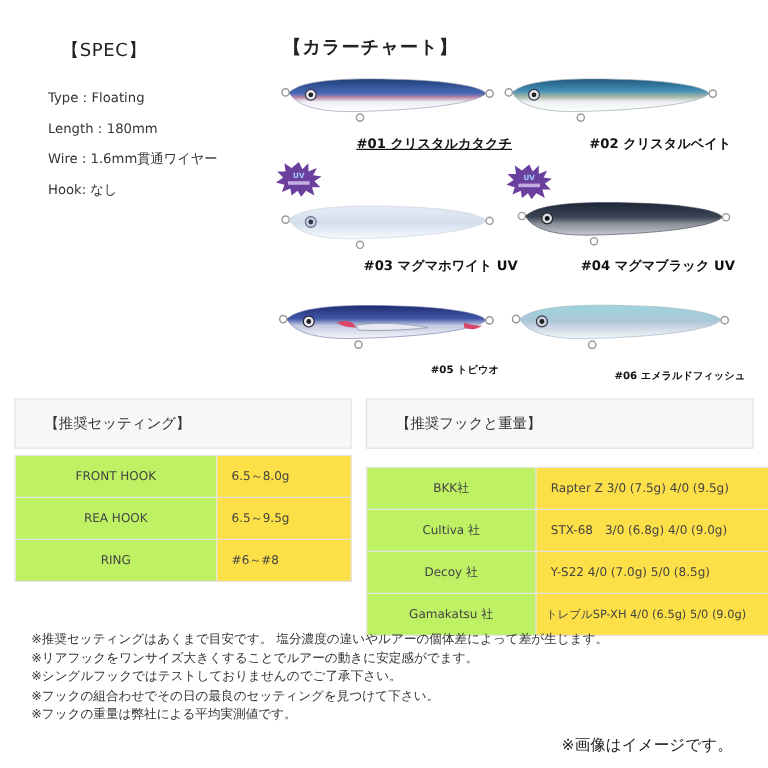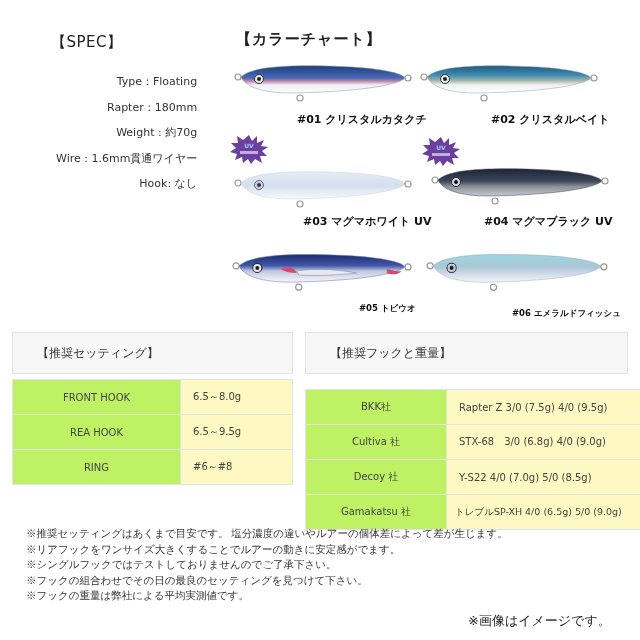--- a/index.html
+++ b/index.html
@@ -1,48 +1,47 @@
 <!DOCTYPE html>
 <html><head>
 <meta charset="utf-8">
 <style>
   * { box-sizing: border-box; margin: 0; padding: 0; }
   html, body { width: 640px; height: 640px; background: #ffffff; overflow: hidden; }
   body { position: relative; font-family: "DejaVu Sans", "Liberation Sans", sans-serif; color: #333; }
 
   .spec-title { position: absolute; left: 51px; top: 33px; font-size: 15px; font-weight: normal; color: #222; letter-spacing: 0.5px; }
-  .spec-list { position: absolute; left: 56px; top: 74px; text-align: right; }
+  .spec-list { position: absolute; left: 40px; top: 74px; }
   .spec-item { font-size: 11px; color: #333; height: 25.5px; line-height: 16px; white-space: nowrap; }
 
   .chart-title { position: absolute; left: 236px; top: 30px; font-size: 15px; font-weight: bold; color: #222; letter-spacing: 1px; }
 
   .lure { position: absolute; }
   .lure svg { display: block; }
   .lure-label { position: absolute; font-weight: bold; color: #111; white-space: nowrap; }
 
   .badge { position: absolute; width: 40px; height: 30px; }
 
   .panel-head { position: absolute; height: 42px; background: #f7f7f7; border: 1px solid #e3e3e3; font-size: 12px; color: #333; line-height: 40px; }
   .tbl { position: absolute; border-collapse: collapse; font-size: 10px; color: #444; }
   .tbl td { border: 1px solid #e3e3e3; height: 35px; vertical-align: middle; }
   .tbl td.k { background: #bef264; text-align: center; }
-  .tbl td.v { background: #fef9c3; padding-left: 12px; }
+  .tbl td.v { background: #fde047; padding-left: 12px; }
 
   .notes { position: absolute; left: 26px; top: 526px; font-size: 10.5px; color: #333; line-height: 15.5px; }
-  .note-line { white-space: nowrap; font-family: Liberation Serif, serif; }
+  .note-line { white-space: nowrap; }
   .image-note { position: absolute; left: 468px; top: 612px; font-size: 13px; color: #222; white-space: nowrap; }
 </style>
 </head>
 <body>
 
 <div class="spec-title">【SPEC】</div>
 <div class="spec-list">
   <div class="spec-item">Type：Floating</div>
-  <div class="spec-item">Rapter：180mm</div>
-  <div class="spec-item">Weight : 約70g</div>
+  <div class="spec-item">Length：180mm</div>
   <div class="spec-item">Wire : 1.6mm貫通ワイヤー</div>
   <div class="spec-item">Hook: なし</div>
 </div>
 
 <div class="chart-title">【カラーチャート】</div>
 
 <svg width="0" height="0" style="position:absolute">
   <defs>
     <linearGradient id="g1" x1="0" y1="0" x2="0" y2="1">
       <stop offset="0" stop-color="#1d3f78"></stop>
@@ -87,21 +86,21 @@
 <div class="lure" style="left:232px; top:62px;">
   <svg width="180" height="44" viewBox="0 0 180 44">
     <circle cx="6" cy="15" r="3" fill="none" stroke="#999" stroke-width="1.2"></circle>
     <path d="M9 15 C20 4, 60 2, 120 5 C150 7, 170 11, 173 16 C165 24, 120 30, 60 31 C30 31, 14 25, 9 15 Z" fill="url(#g1)" stroke="#8a8fa8" stroke-width="0.5"></path>
     <circle cx="176" cy="16" r="3" fill="none" stroke="#999" stroke-width="1.2"></circle>
     <circle cx="27" cy="17" r="4.5" fill="#e8e8ee" stroke="#334" stroke-width="1"></circle>
     <circle cx="27" cy="17" r="2" fill="#222"></circle>
     <circle cx="68" cy="36" r="3" fill="none" stroke="#999" stroke-width="1.2"></circle>
   </svg>
 </div>
-<div class="lure-label" style="left:297px; top:112px; font-size:11px;">#01 クリスタルカタクチ</div>
+<div class="lure-label" style="left:297px; top:112px; font-size:11px;text-decoration:underline;">#01 クリスタルカタクチ</div>
 
 <div class="lure" style="left:418px; top:62px;">
   <svg width="180" height="44" viewBox="0 0 180 44">
     <circle cx="6" cy="15" r="3" fill="none" stroke="#999" stroke-width="1.2"></circle>
     <path d="M9 15 C20 4, 60 2, 120 5 C150 7, 170 11, 173 16 C165 24, 120 30, 60 31 C30 31, 14 25, 9 15 Z" fill="url(#g2)" stroke="#8aa0a8" stroke-width="0.5"></path>
     <circle cx="176" cy="16" r="3" fill="none" stroke="#999" stroke-width="1.2"></circle>
     <circle cx="27" cy="17" r="4.5" fill="#e8e8ee" stroke="#334" stroke-width="1"></circle>
     <circle cx="27" cy="17" r="2" fill="#222"></circle>
     <circle cx="66" cy="36" r="3" fill="none" stroke="#999" stroke-width="1.2"></circle>
   </svg>

